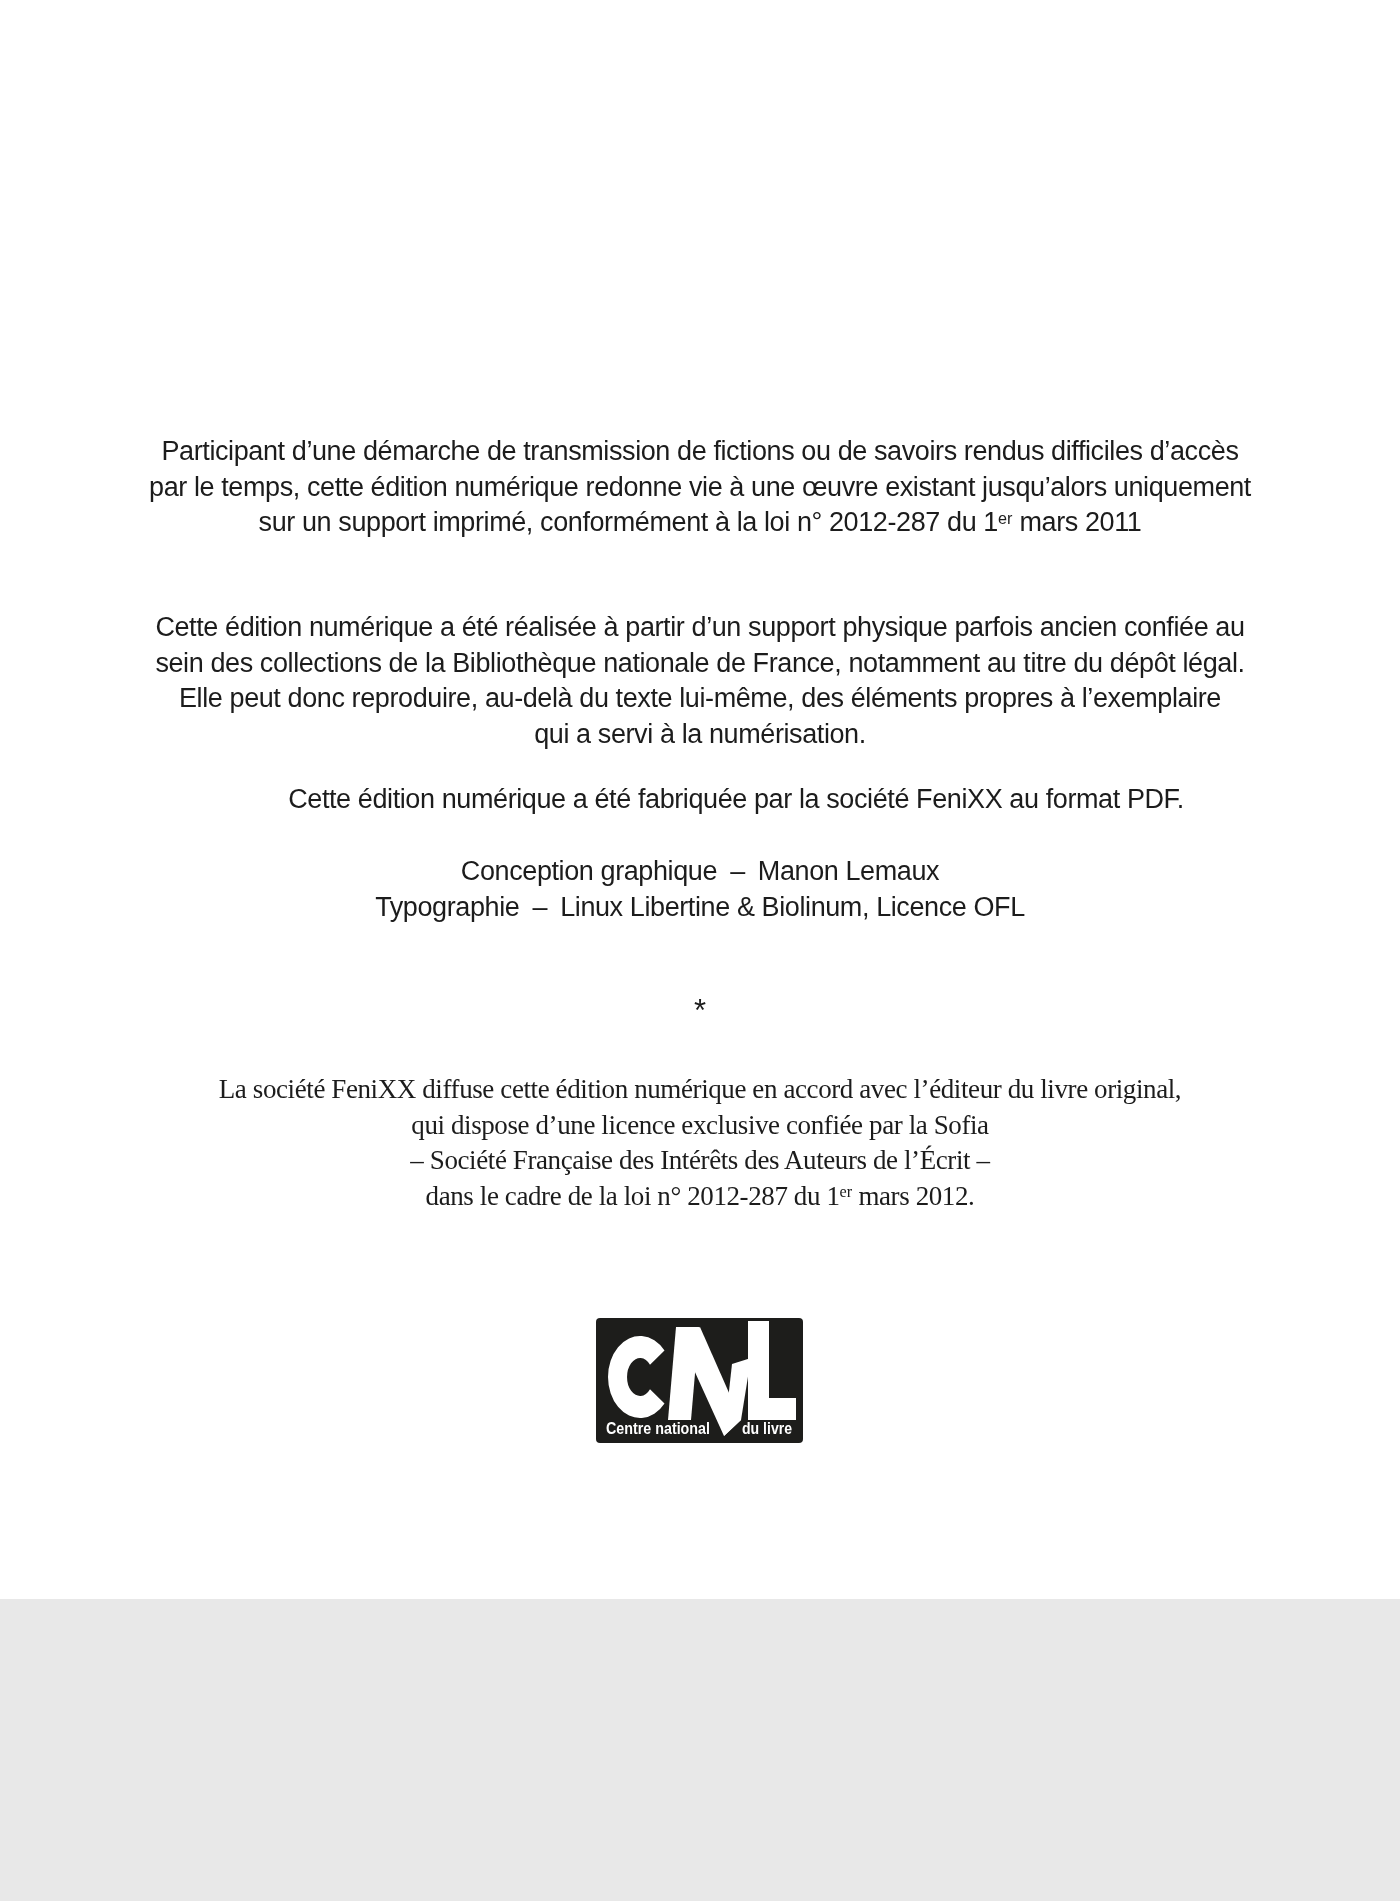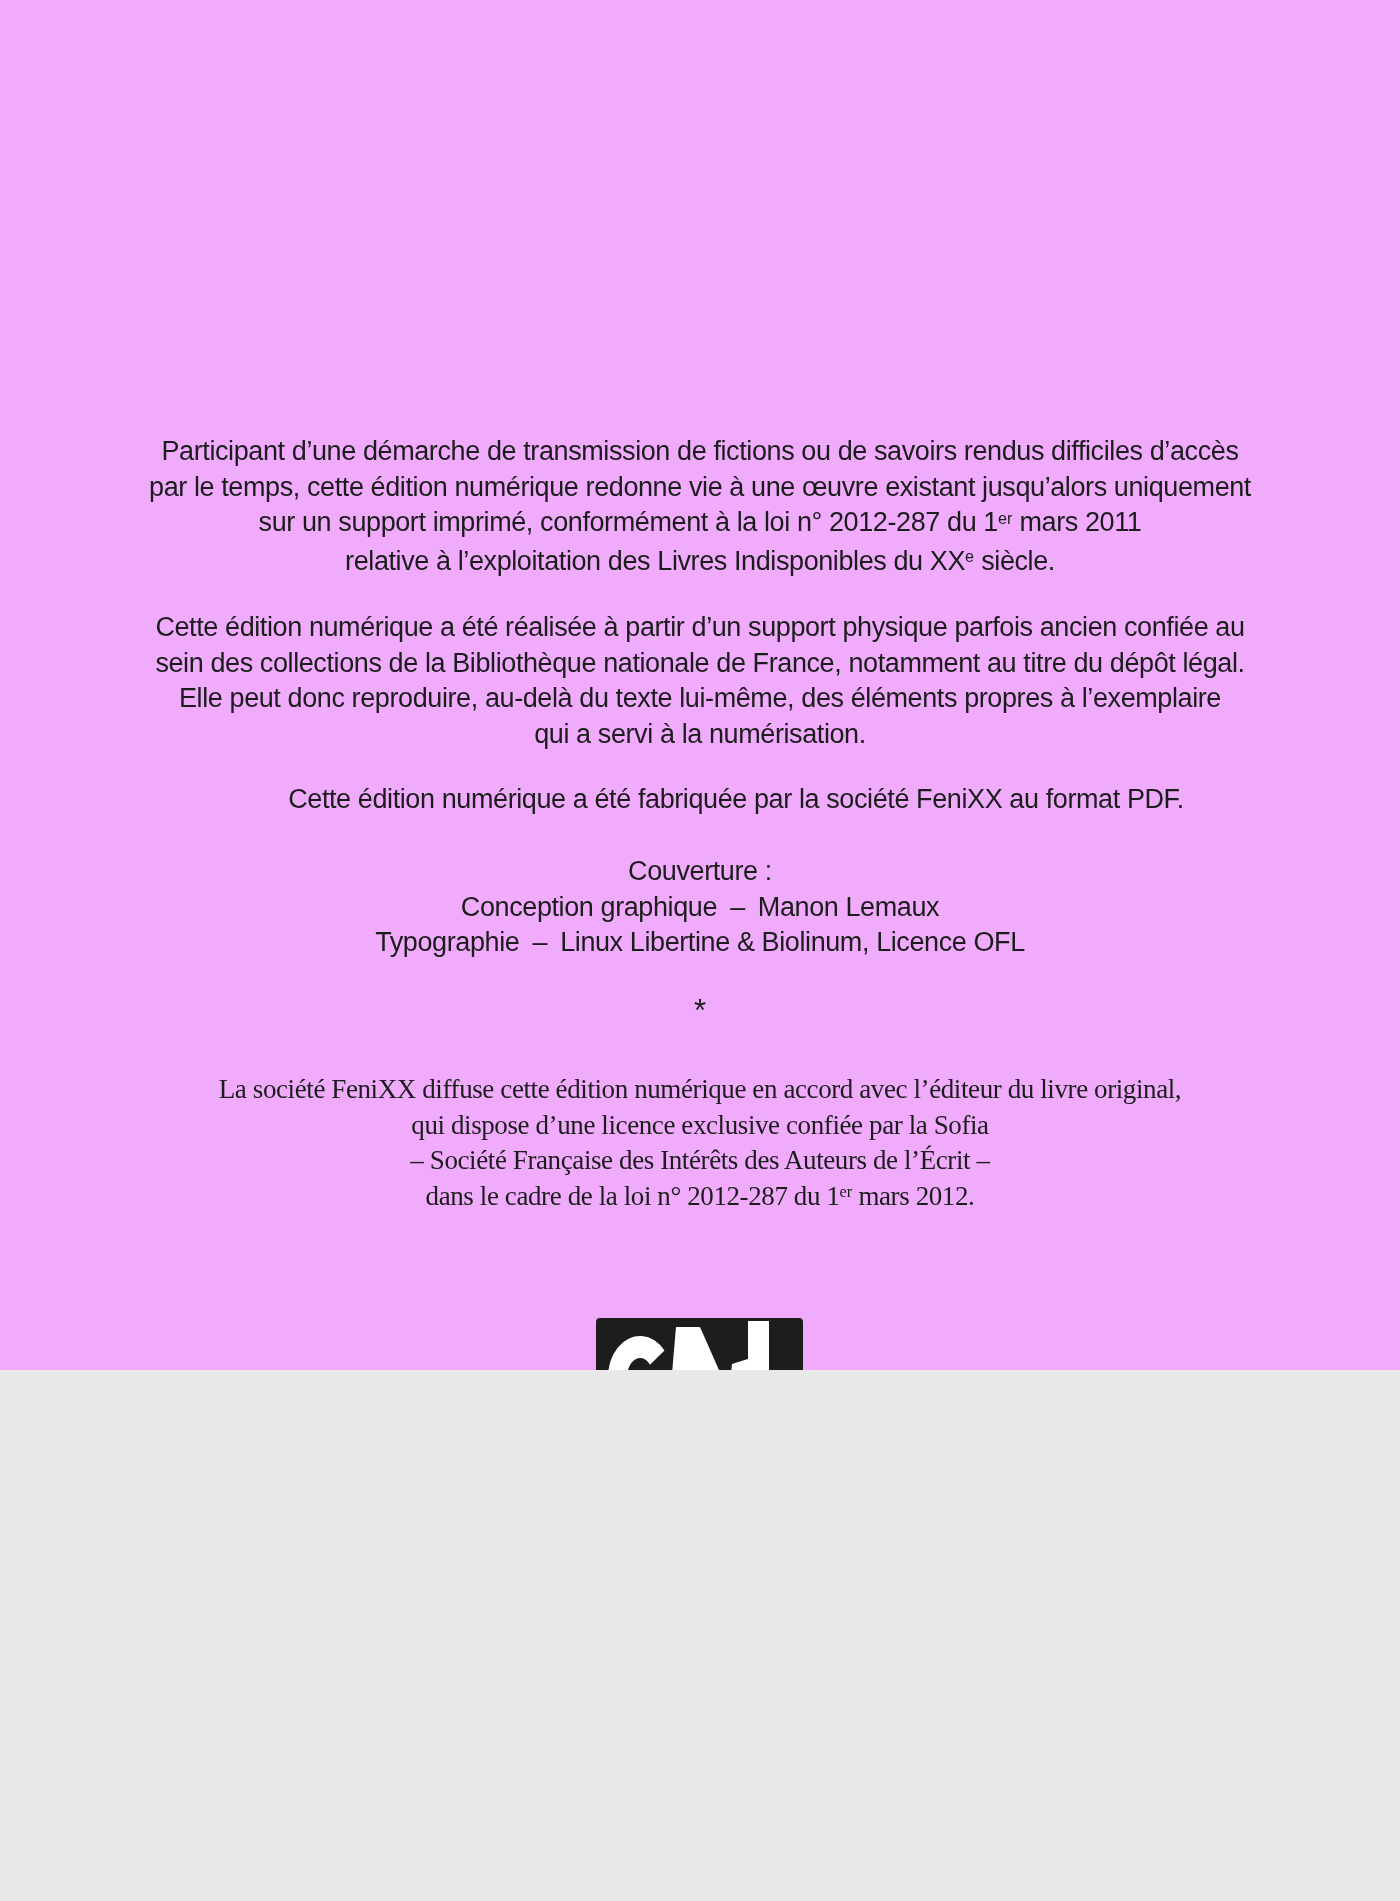--- a/index.html
+++ b/index.html
@@ -1,21 +1,21 @@
 <!DOCTYPE html>
 <html lang="fr"><head>
 <meta charset="utf-8">
 <title>Page</title>
 <style>
   html,body { margin:0; padding:0; background:#e8e8e8; }
   .page {
     position:relative;
-    width:1400px; height:1370px;
+    width:1400px; height:1599px;
     margin:0 auto;
-    background:#f0abfc;
+    background:#ffffff;
     font-family:"Liberation Sans", sans-serif;
     color:#1c1c1c;
     overflow:hidden;
   }
   .block {
     position:absolute; left:0; width:100%;
     text-align:center;
     font-size:27px;
     line-height:35.5px;
     letter-spacing:-0.4px;
@@ -49,36 +49,34 @@
 </style>
 </head>
 <body>
 
 <div class="page">
 
   <div class="block" style="top:434px;">
     <span class="line">Participant d’une démarche de transmission de fictions ou de savoirs rendus difficiles d’accès</span>
     <span class="line">par le temps, cette édition numérique redonne vie à une œuvre existant jusqu’alors uniquement</span>
     <span class="line"><span>sur un support imprimé, conformément à la loi n° 2012-287 du 1</span><span class="sup">er</span><span> mars 2011</span></span>
-    <span class="line"><span>relative à l’exploitation des Livres Indisponibles du XX</span><span class="sup">e</span><span> siècle.</span></span>
   </div>
 
   <div class="block" style="top:610px;">
     <span class="line">Cette édition numérique a été réalisée à partir d’un support physique parfois ancien confiée au</span>
     <span class="line">sein des collections de la Bibliothèque nationale de France, notamment au titre du dépôt légal.</span>
     <span class="line">Elle peut donc reproduire, au-delà du texte lui-même, des éléments propres à l’exemplaire</span>
     <span class="line">qui a servi à la numérisation.</span>
   </div>
 
   <div class="block" style="top:782px;padding-left:36px;">
     <span class="line">Cette édition numérique a été fabriquée par la société FeniXX au format PDF.</span>
   </div>
 
   <div class="block" style="top:854px;">
-    <span class="line">Couverture :</span>
     <span class="line">Conception graphique – Manon Lemaux</span>
     <span class="line">Typographie – Linux Libertine &amp; Biolinum, Licence OFL</span>
   </div>
 
   <div class="asterisk-block" style="top:995px;">*</div>
 
   <div class="block" style="top:1072px;font-family:Liberation Serif, serif;">
     <span class="line">La société FeniXX diffuse cette édition numérique en accord avec l’éditeur du livre original,</span>
     <span class="line">qui dispose d’une licence exclusive confiée par la Sofia</span>
     <span class="line">– Société Française des Intérêts des Auteurs de l’Écrit –</span>

